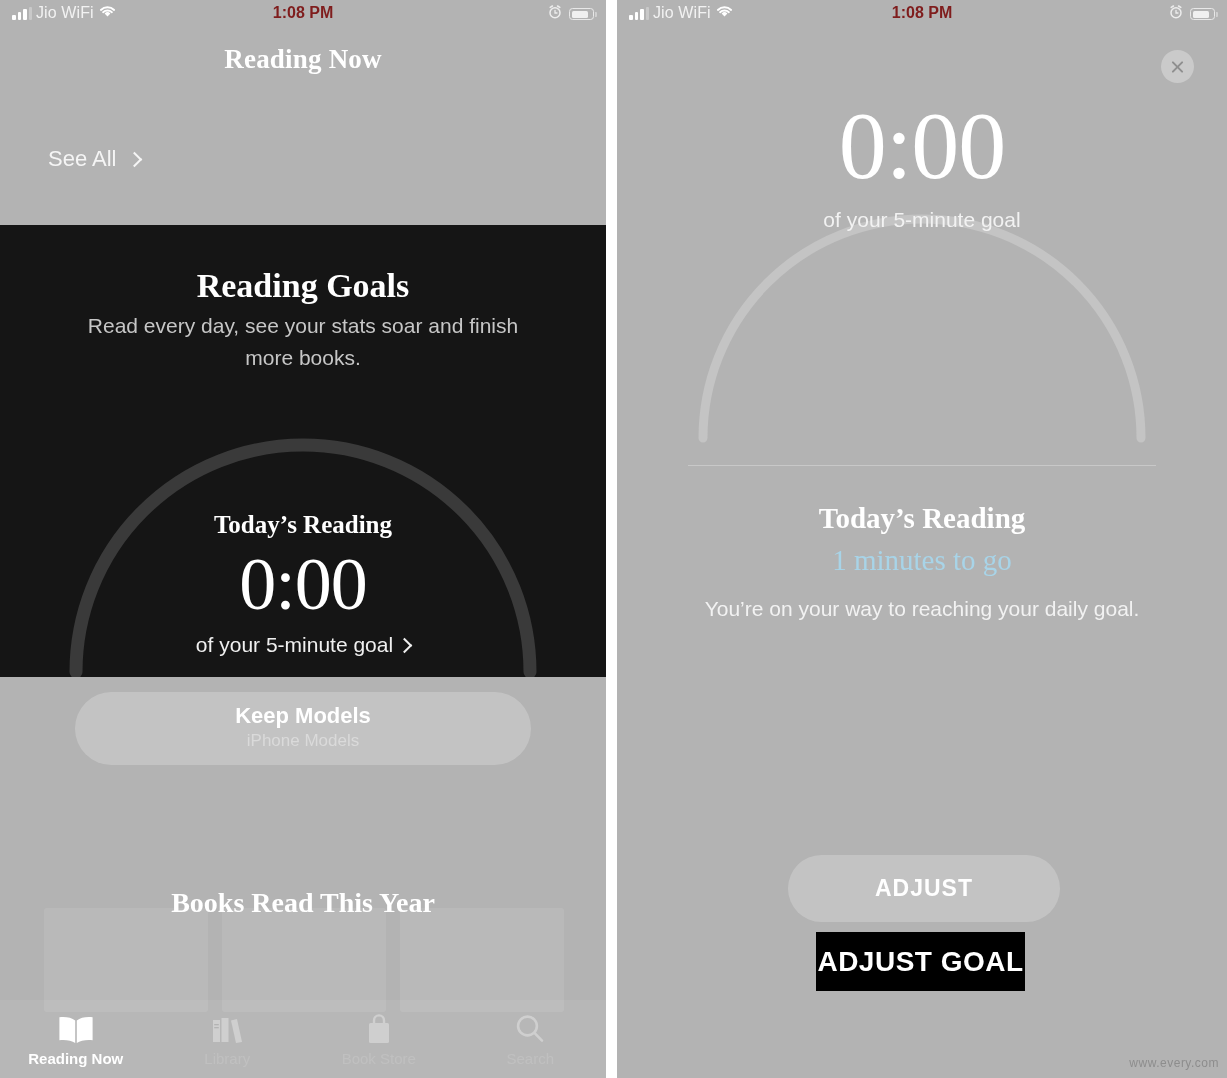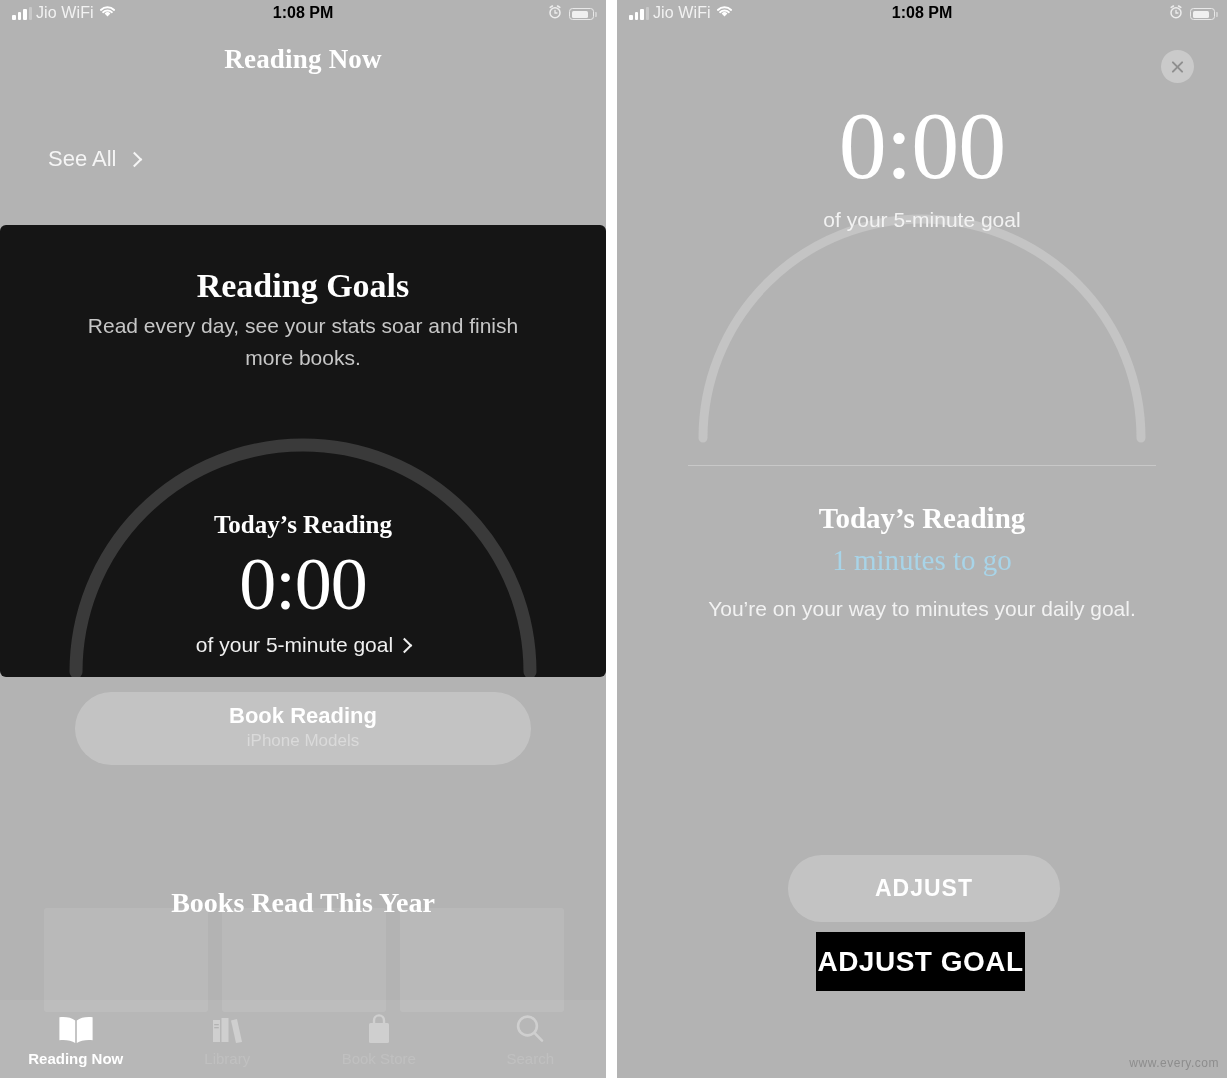--- a/index.html
+++ b/index.html
@@ -61,21 +61,21 @@
     font-size: 16px;
     letter-spacing: .1px;
     color: #f2f2f2;
   }
   .sb-center {
     position: absolute;
     left: 0; right: 0; top: 4px;
     text-align: center;
     font-size: 16px;
     font-weight: bold;
-    color: #000000;
+    color: #7f1d1d;
   }
   .sb-right {
     position: absolute;
     right: 12px; top: 5px;
     display: flex;
     align-items: center;
     gap: 7px;
   }
   .batt {
     width: 25px; height: 12px;
@@ -130,21 +130,20 @@
     position: relative;
     top: 0px;
   }
 
   .goals-card {
     position: absolute;
     left: 0; top: 225px;
     width: 606px; height: 452px;
     background: #151515;
     overflow: hidden;
-    border-radius: 6px;
   }
   .goals-title {
     position: absolute;
     top: 42px; left: 0; right: 0;
     text-align: center;
     font-family: "Liberation Serif", serif;
     font-weight: bold;
     font-size: 34px;
     color: #ffffff;
   }
@@ -436,21 +435,21 @@
 
     <div class="ring-label l-label">Today’s Reading</div>
     <div class="ring-time l-time">0:00</div>
     <div class="ring-goal l-goal">
       <span>of your 5-minute goal</span>
       <span class="chev"></span>
     </div>
   </div>
 
   <div class="keep-reading">
-    <div class="kr-title">Book Reading</div>
+    <div class="kr-title">Keep Models</div>
     <div class="kr-sub">iPhone Models</div>
   </div>
 
   <div class="books-title">Books Read This Year</div>
 
   <div class="shelf">
     <div class="book-ph"></div>
     <div class="book-ph"></div>
     <div class="book-ph"></div>
   </div>
@@ -542,19 +541,19 @@
     </svg>
   </div>
 
   <div class="r-time">0:00</div>
   <div class="r-goal">of your 5-minute goal</div>
 
   <div class="divider"></div>
 
   <div class="r-today">Today’s Reading</div>
   <div class="r-togo">1 minutes to go</div>
-  <div class="r-encourage">You’re on your way to minutes your daily goal.</div>
+  <div class="r-encourage">You’re on your way to reaching your daily goal.</div>
 
   <div class="share-btn">ADJUST</div>
   <div class="adjust-btn">ADJUST GOAL</div>
 
   <div class="watermark">www.every.com</div>
 </div>
 
 </body></html>

